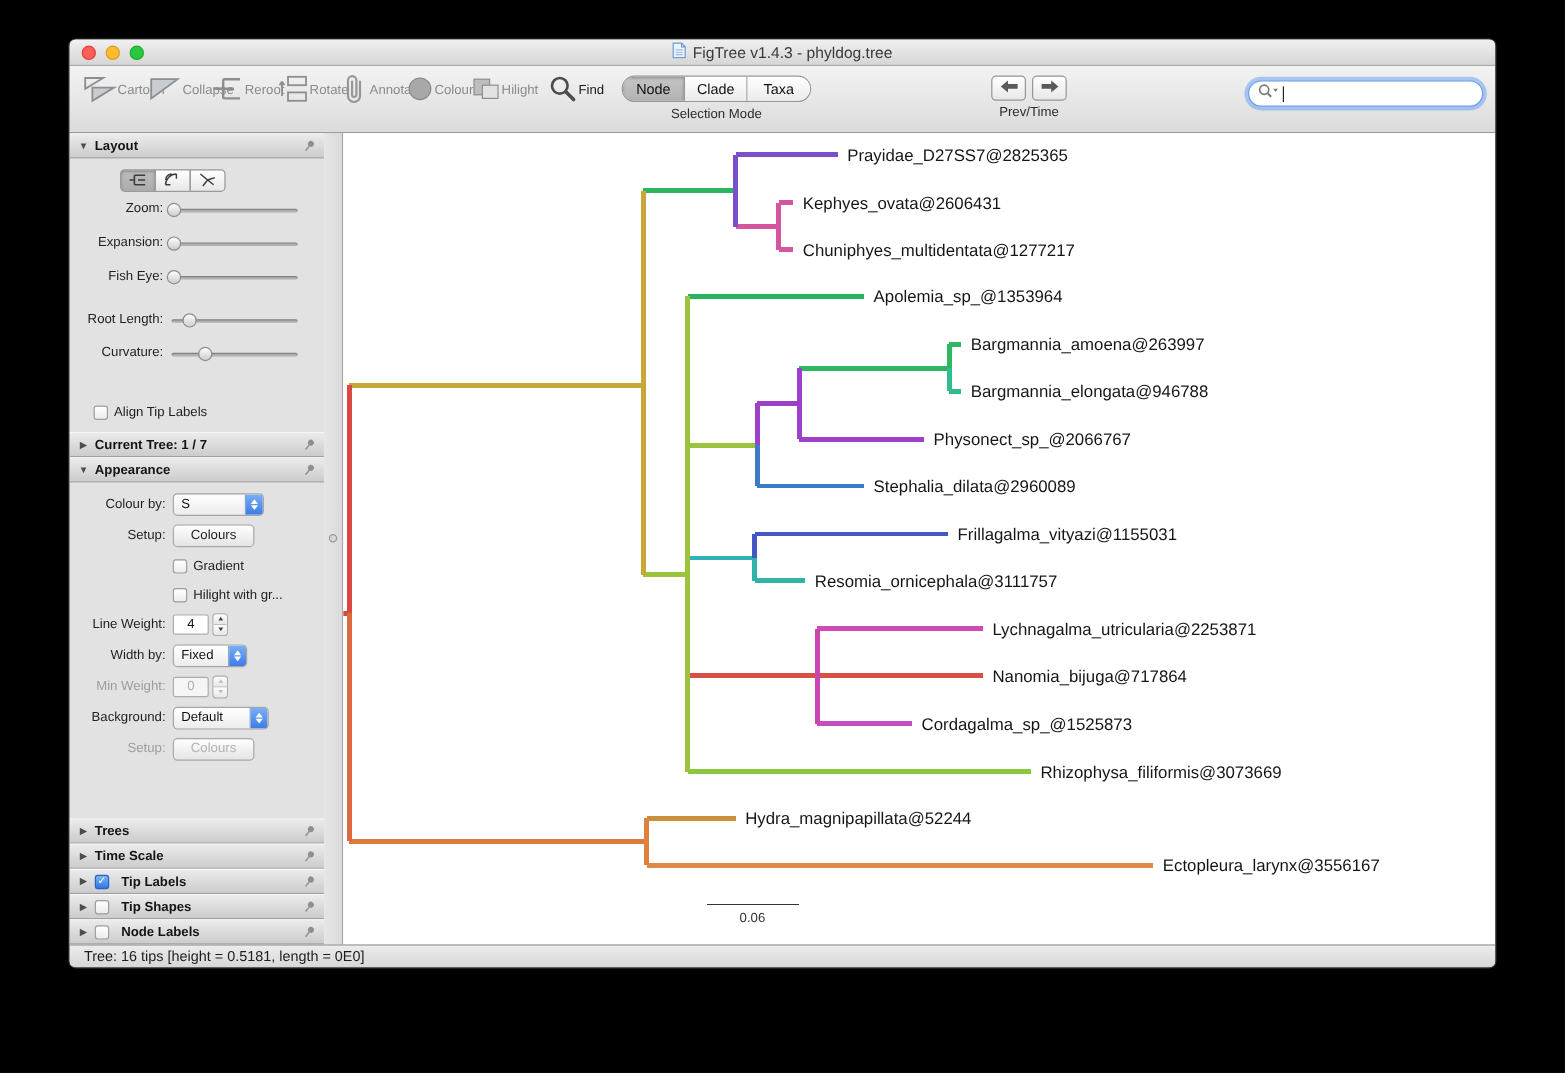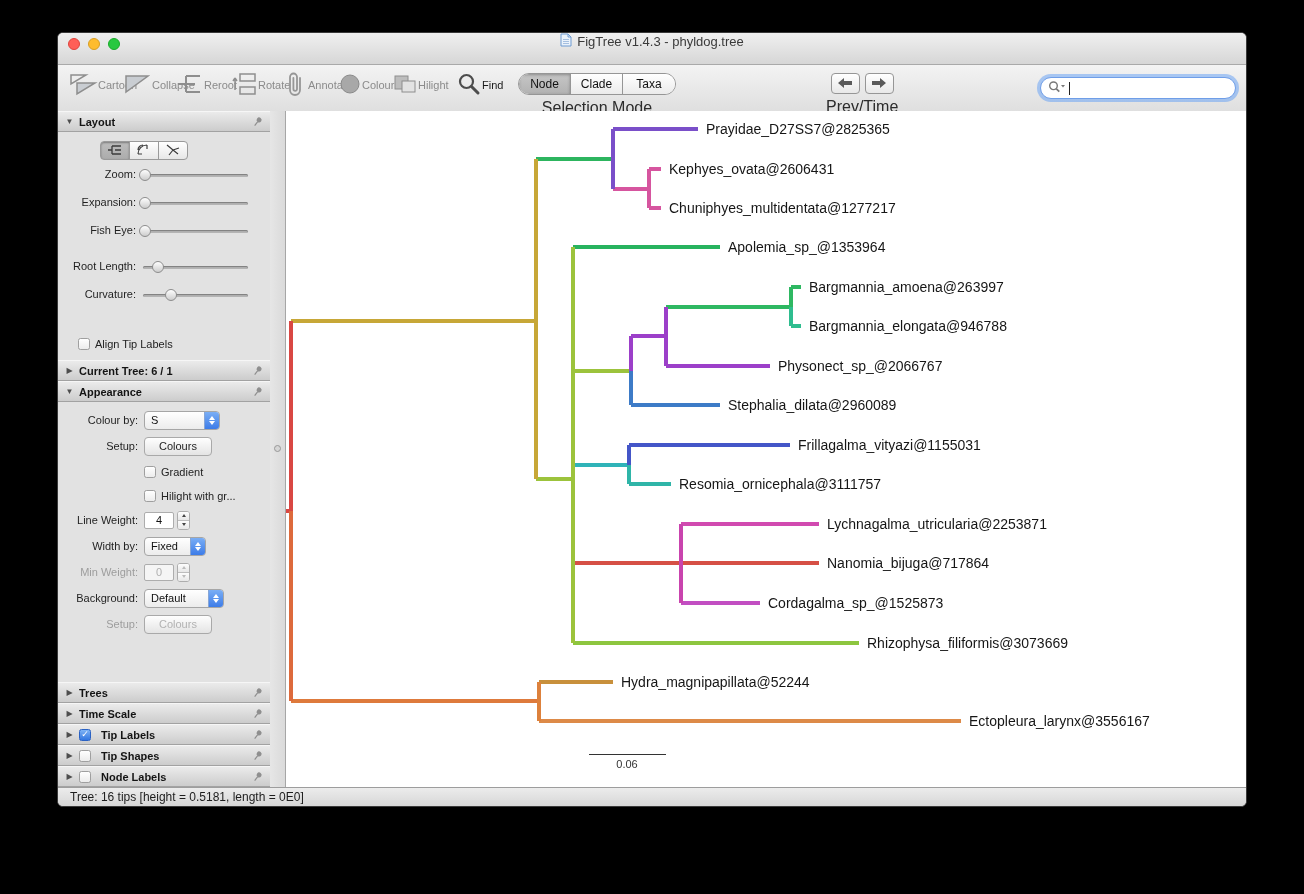--- a/index.html
+++ b/index.html
@@ -1,22 +1,22 @@
 <!DOCTYPE html>
 <html><head>
 <meta charset="utf-8">
 <style>
   *{box-sizing:border-box;margin:0;padding:0}
   html,body{width:1304px;height:894px;background:#000;overflow:hidden;
     font-family:"Liberation Sans",sans-serif}
   .window{position:absolute;left:57px;top:32px;width:1190px;height:775px;border-radius:6px;
     background:#e4e4e4;overflow:hidden;border:1px solid #3a3a3a;box-shadow:0 20px 60px rgba(0,0,0,.75)}
   
-  .titlebar{height:32px;background:linear-gradient(#f0f0f0,#d6d6d6);border-bottom:1px solid #a9a9a9;
-    position:relative;display:flex;align-items:flex-start;justify-content:center}
+  .titlebar{height:22px;background:linear-gradient(#f0f0f0,#d6d6d6);border-bottom:1px solid #a9a9a9;
+    position:relative;display:flex;align-items:center;justify-content:center}
   .lights{position:absolute;left:10px;top:5px;display:flex;gap:8px}
   .light{width:12px;height:12px;border-radius:50%}
   .l-red{background:#ff5f57;border:1px solid #de443d}
   .l-yellow{background:#febc2e;border:1px solid #d89e24}
   .l-green{background:#28c840;border:1px solid #1aab29}
   .title{font-size:13px;color:#3a3a3a;display:flex;align-items:center;gap:5px}
   
   .toolbar{height:56px;background:linear-gradient(#f3f3f3,#dbdbdb);border-bottom:1px solid #9d9d9d;
     display:flex;align-items:flex-start;padding:3px 10px 0 10px}
   #toolbar-buttons{display:flex}
@@ -24,21 +24,21 @@
   .tool-item.find-item{margin-left:10px;width:48px}
   .tool-icon{height:28px;display:flex;align-items:center;justify-content:center}
   .tool-label{font-size:11px;color:#8b8b8b;margin-top:1px;white-space:nowrap}
   .tool-label.dark{color:#1a1a1a}
   .seg-group{margin-left:14px;display:flex;flex-direction:column;align-items:center}
   .segmented{display:flex;margin-top:5px;border:1px solid #969696;border-radius:11px;overflow:hidden;height:22px;background:#fff}
   .segment{width:52px;display:flex;align-items:center;justify-content:center;font-size:12px;color:#111;
     background:linear-gradient(#fff,#ebebeb);border-right:1px solid #969696}
   .segment:last-child{border-right:none}
   .segment.selected{background:linear-gradient(#c6c6c6,#b2b2b2);box-shadow:inset 0 1px 3px rgba(0,0,0,.3)}
-  .group-label{font-size:16px;color:#2c2c2c;margin-top:4px}
+  .group-label{font-size:11px;color:#2c2c2c;margin-top:4px}
   .pn-group{margin-left:150px;display:flex;flex-direction:column;align-items:center}
   .pn-buttons{display:flex;gap:5px;margin-top:5px}
   .pn-btn{width:29px;height:21px;border:1px solid #969696;border-radius:4px;
     background:linear-gradient(#fff,#e8e8e8);display:flex;align-items:center;justify-content:center}
   .search{margin-left:auto;margin-top:9px;width:196px;height:22px;border-radius:11px;background:#fff;
     border:1px solid #6f9ee8;box-shadow:0 0 0 3px rgba(96,158,245,.5);display:flex;align-items:center;padding:0 7px;gap:3px}
   .caret{width:1px;height:13px;background:#222}
   
   .content{position:absolute;top:78px;bottom:19px;left:0;right:0;display:flex}
   .sidebar{width:212px;background:#e2e2e2;display:flex;flex-direction:column;font-size:11px;color:#222;overflow:hidden}
@@ -301,21 +301,21 @@
             </div>
           </div>
         <div class="chk-row" style="margin:22px 0 4px 20px">
           <span class="checkbox"></span>
           <span>Align Tip Labels</span>
         </div>
       </div>
 
       <div class="phead">
         <span class="tri">▶</span>
-        <span class="phead-title">Current Tree: 6 / 1</span>
+        <span class="phead-title">Current Tree: 1 / 7</span>
         <span class="pin">
             <svg width="11" height="12" viewBox="0 0 11 12">
               <g transform="rotate(38 5.5 6)">
                 <circle cx="5.5" cy="3.4" r="2.5" fill="#8f8f8f"></circle>
                 <rect x="4.9" y="5.6" width="1.2" height="5" fill="#8f8f8f"></rect>
               </g>
             </svg>
           </span>
       </div>
 

